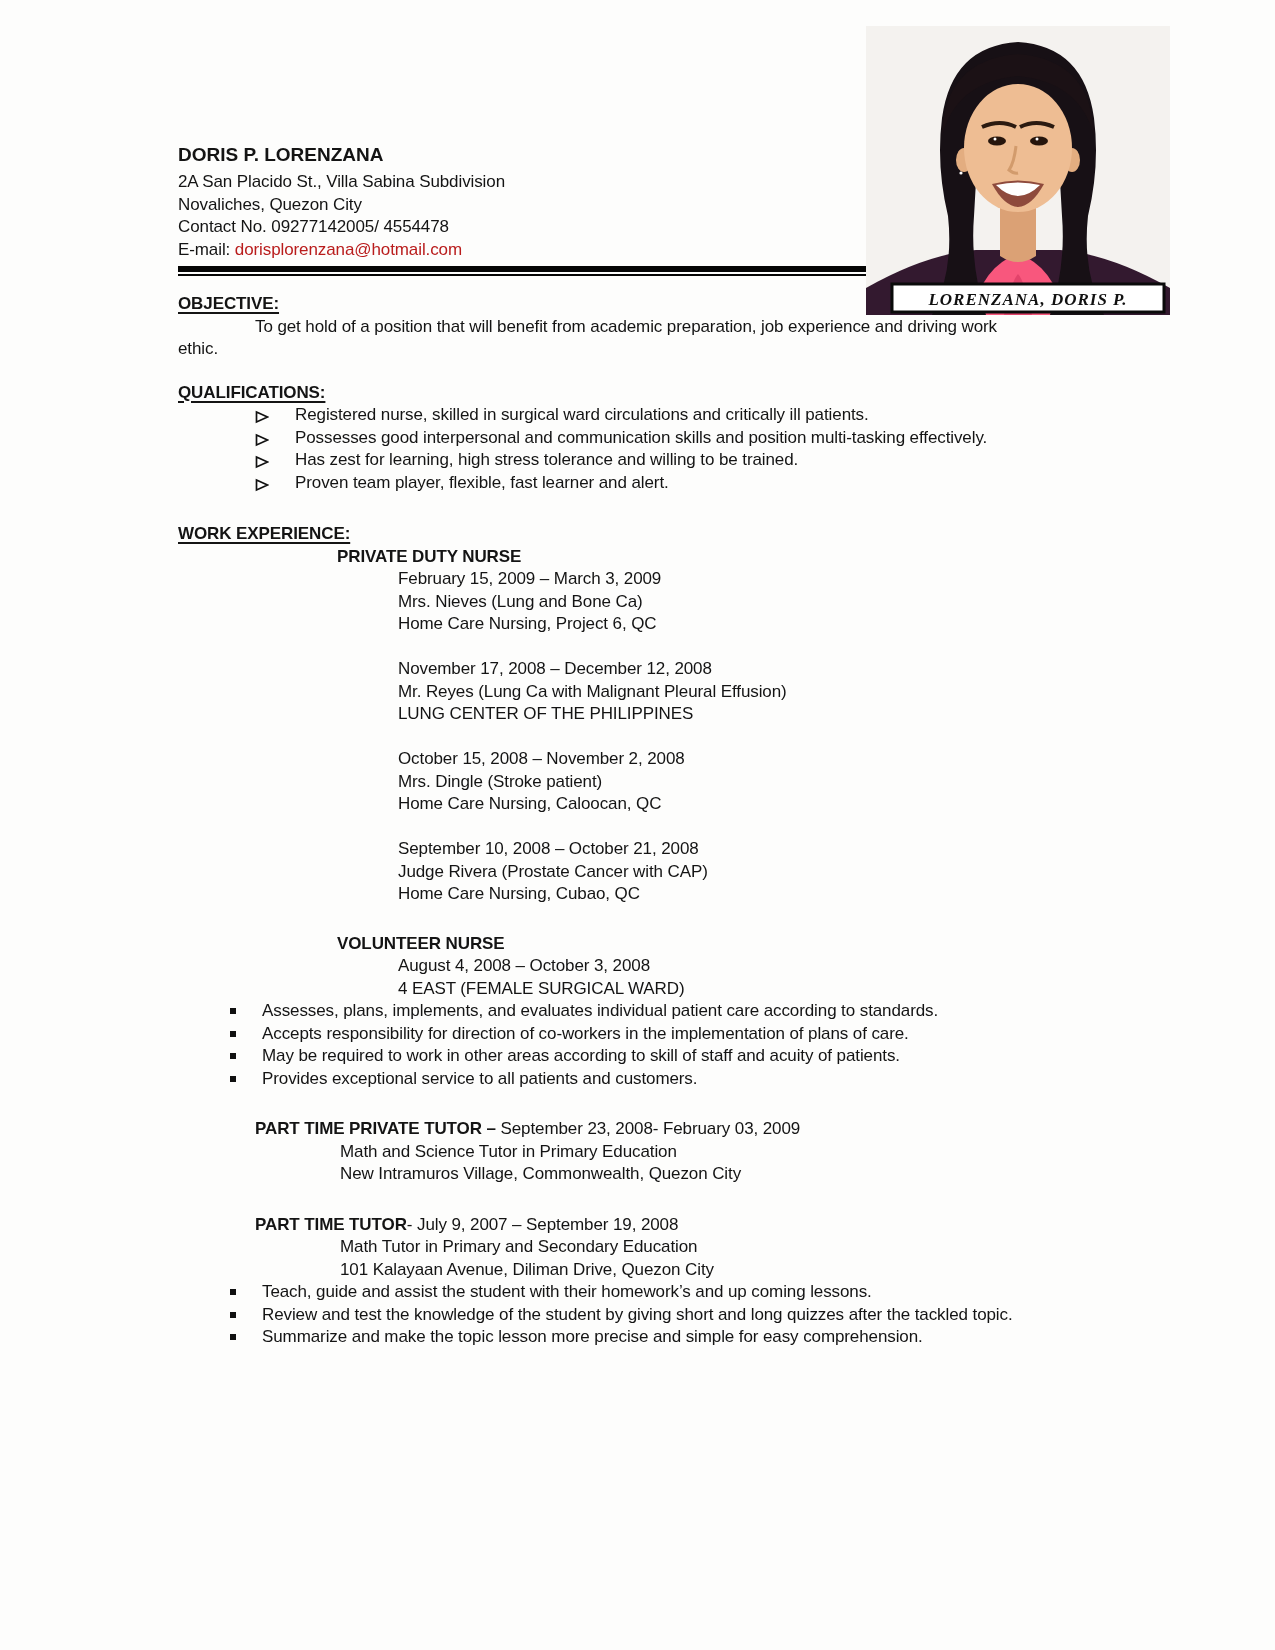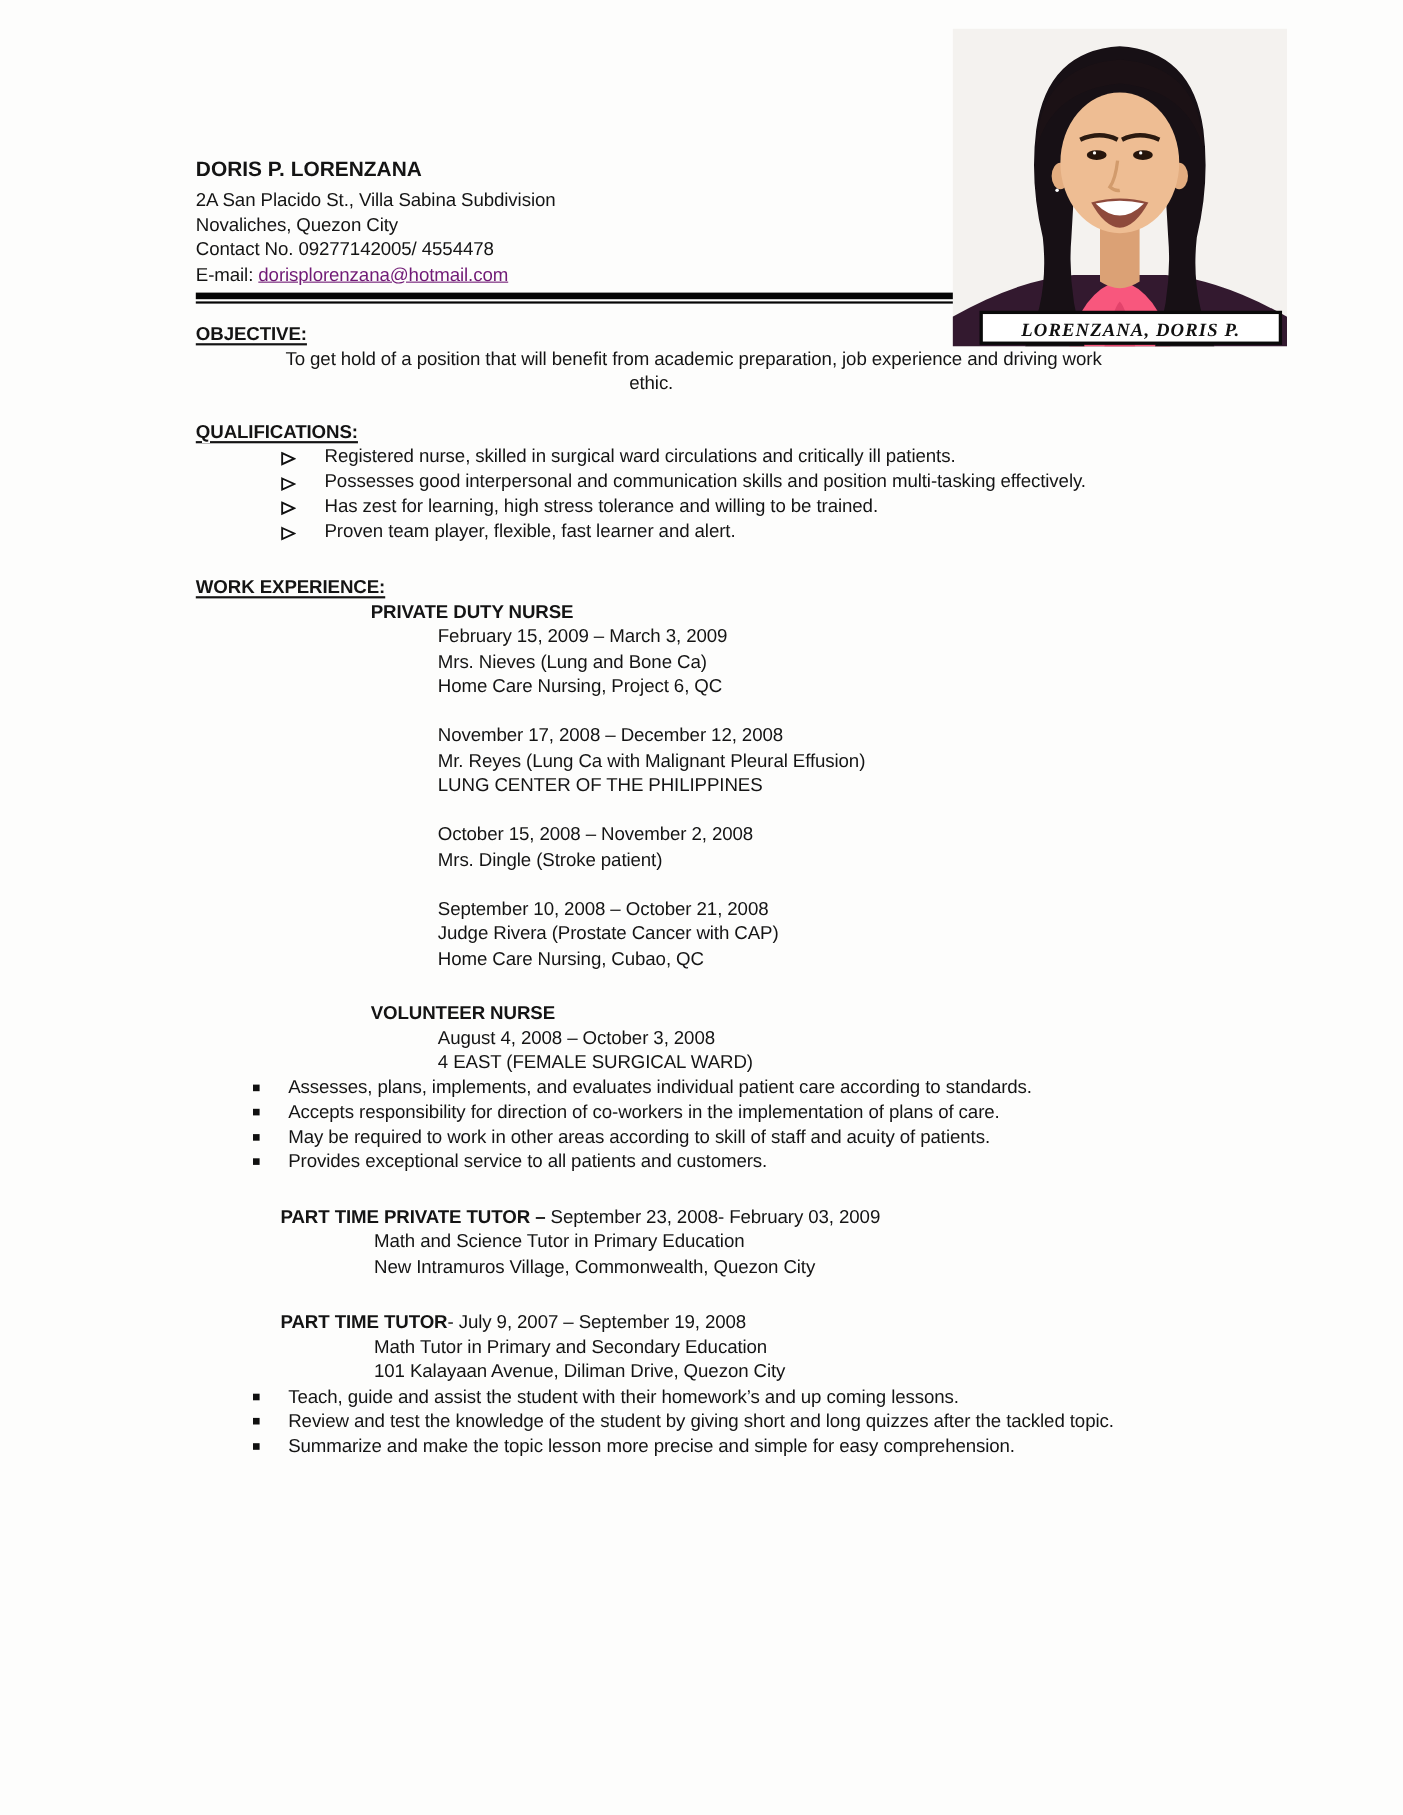--- a/index.html
+++ b/index.html
@@ -13,39 +13,39 @@
     letter-spacing: -0.1px;
     overflow: hidden;
   }
   .page { position: relative; width: 1275px; height: 1650px; }
   .content { padding: 142px 0 0 178px; }
 
   
   .name { font-size: 19px; font-weight: 700; line-height: 26px; margin-bottom: 3px; letter-spacing: 0; }
   .hline { }
   .email-row { }
-  .email-link { color: #701a75; text-decoration: underline; cursor: pointer; }
+  .email-link { color: #b91c1c; cursor: pointer; }
 
   .rule { width: 701px; margin-top: 5px; }
   .rule .thick { height: 6px; background: #050505; }
   .rule .thin  { height: 2px; background: #050505; margin-top: 2px; }
 
   
   .sec-heading {
     font-weight: 700;
     text-decoration: underline;
     text-decoration-thickness: 2px;
     text-underline-offset: 3px;
   }
   .mt-obj  { margin-top: 17px; }
   .mt-sec  { margin-top: 21px; }
   .mt-we   { margin-top: 29px; }
 
   
-  .objective-text { max-width: 828px; text-indent: 77px; margin: 0; text-align: center; }
+  .objective-text { max-width: 828px; text-indent: 77px; margin: 0; }
 
   
   ul.plain { list-style: none; margin: 0; padding: 0; }
   .q-item { position: relative; padding-left: 117px; max-width: 830px; }
   .q-bullet { position: absolute; left: 77px; top: 4px; width: 14px; height: 14px; }
 
   
   .we-group-title { font-weight: 700; margin-left: 159px; }
   .we-entry { margin-left: 220px; margin-bottom: 22.5px; }
   .we-entry.last { margin-bottom: 0; }
@@ -157,20 +157,21 @@
       <div>Home Care Nursing, Project 6, QC</div>
     </div>
     <div class="we-entry">
       <div>November 17, 2008 – December 12, 2008</div>
       <div>Mr. Reyes (Lung Ca with Malignant Pleural Effusion)</div>
       <div>LUNG CENTER OF THE PHILIPPINES</div>
     </div>
     <div class="we-entry">
       <div>October 15, 2008 – November 2, 2008</div>
       <div>Mrs. Dingle (Stroke patient)</div>
+      <div>Home Care Nursing, Caloocan, QC</div>
     </div>
     <div class="we-entry last">
       <div>September 10, 2008 – October 21, 2008</div>
       <div>Judge Rivera (Prostate Cancer with CAP)</div>
       <div>Home Care Nursing, Cubao, QC</div>
     </div>
 
     <div class="we-group-title vn-gap">VOLUNTEER NURSE</div>
     <div class="we-entry last">
       <div>August 4, 2008 – October 3, 2008</div>

